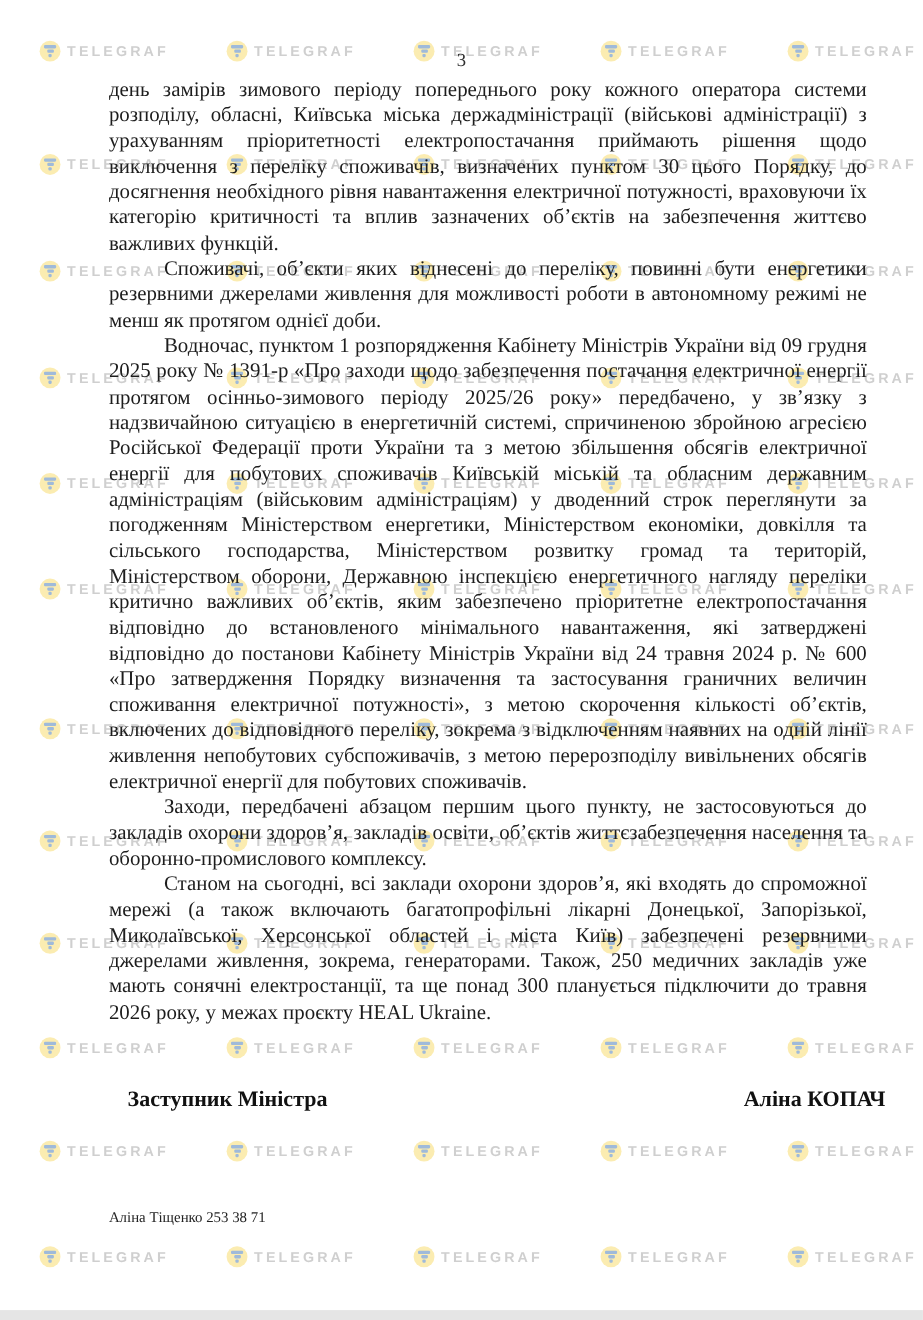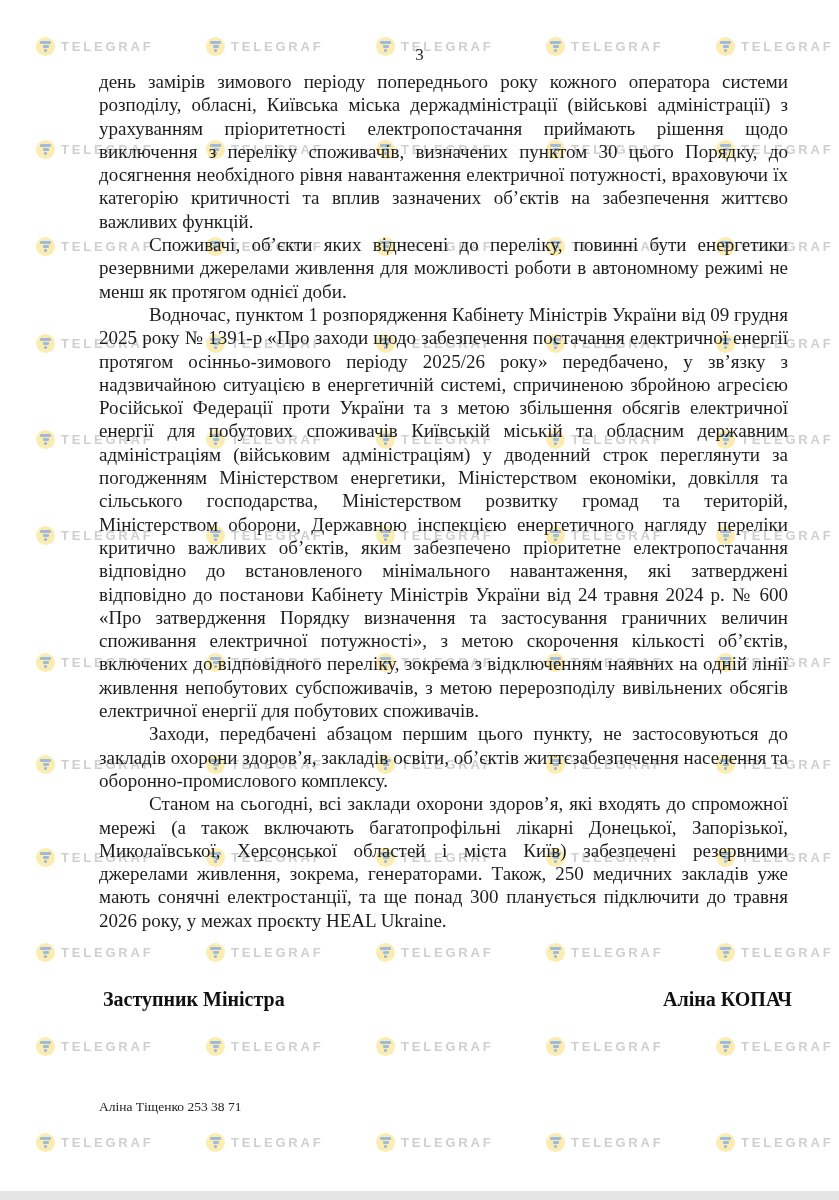--- a/index.html
+++ b/index.html
@@ -61,21 +61,21 @@
     z-index:2;
     font-size:19px;
     line-height:23.3px;
     color:#1d1d1d;
     text-align:justify;
   }
   .text-block p{margin:0;padding:0;}
   .text-block p.indent{text-indent:50px;}
   .signature-row{
     position:absolute;
-    left:103px;top:988px;width:689px;
+    left:116px;top:988px;width:689px;
     z-index:2;
     display:flex;
     justify-content:space-between;
     font-size:20px;
     font-weight:700;
     color:#111;
   }
   .footer-note{
     position:absolute;
     left:99px;top:1099px;

